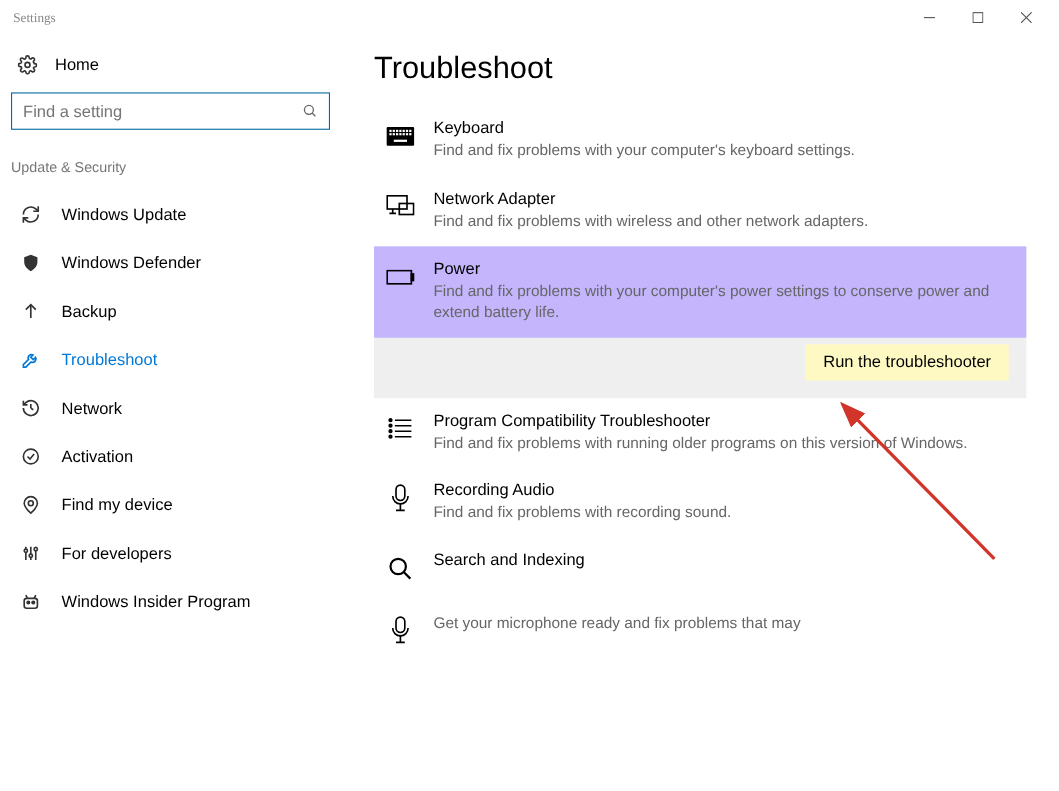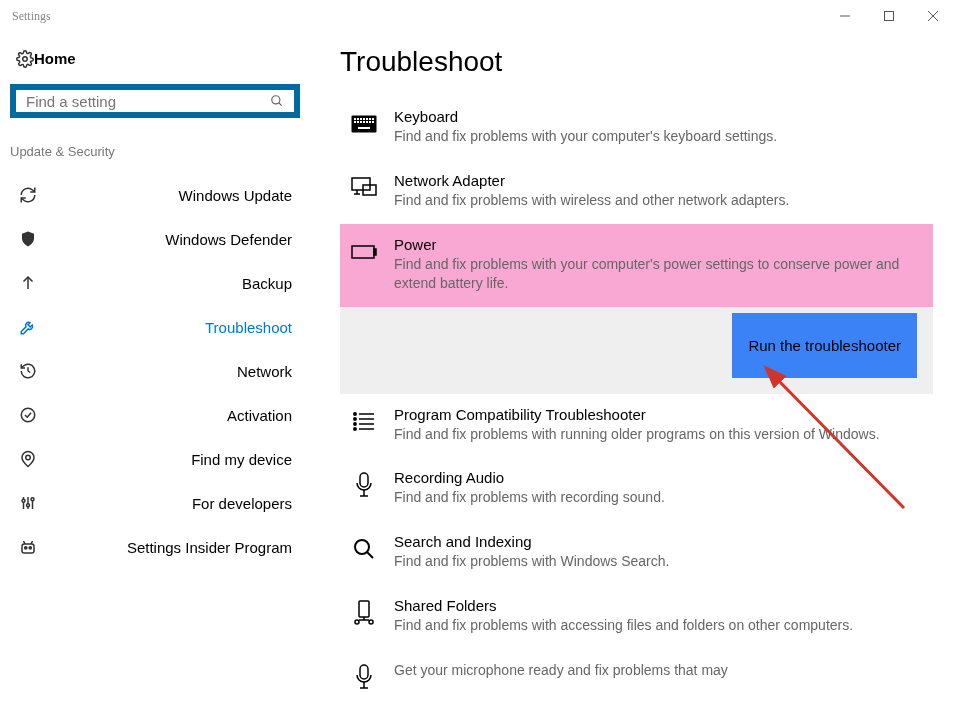--- a/index.html
+++ b/index.html
@@ -24,72 +24,70 @@
     .titlebar-title { flex: 1; padding-left: 4px; }
     .titlebar-controls { display: flex; gap: 0; }
     .titlebar-btn {
       width: 44px; height: 28px;
       display: flex; align-items: center; justify-content: center;
       color: #555;
     }
     .container { display: flex; height: calc(100% - 32px); }
     .sidebar { width: 310px; padding: 12px 10px 0 10px; display:flex; flex-direction:column; }
     .home-row {
-      display: flex; align-items: flex-start; 
+      display: flex; align-items: flex-end; gap: 16px;
       padding: 6px 6px 16px 6px;
       font-size: 15px;
-      font-weight: bold;
     }
     .search-box {
-      border: 6px solid #0369a1;
+      border: 1px solid #0369a1;
       height: 34px;
       display: flex; align-items: center;
       padding: 0 10px;
       margin: 0 0 20px 0;
       color: #666;
       font-size: 15px;
     }
     .search-box input {
       flex: 1; border: none; outline: none; font-size: 15px; color: #333; background: transparent;
     }
     .section-label {
       font-size: 13px; color: #777; padding: 6px 0 14px 0;
     }
     .nav-item {
       display: flex; align-items: center; gap: 18px;
       padding: 12px 8px;
       font-size: 15px;
       cursor: pointer;
-      justify-content: space-between;
     }
     .nav-item.active { color: #0078d7; }
     .nav-item .ico { width: 20px; height: 20px; display:flex; align-items:center; justify-content:center; }
     .main {
       flex: 1;
       padding: 14px 30px 0 30px;
       overflow-y: auto;
     }
     .page-title { font-size: 28px; font-weight: 400; margin-bottom: 18px; }
     .ts-item {
       display: flex; gap: 16px;
       padding: 12px 10px 14px 10px;
       align-items: flex-start;
     }
-    .ts-item.selected { background: #f9a8d4; }
+    .ts-item.selected { background: #c4b5fd; }
     .ts-icon { width: 28px; height: 28px; flex-shrink: 0; display:flex; align-items:center; justify-content:center; margin-top:2px;}
     .ts-text { flex: 1; }
     .ts-title { font-size: 15px; margin-bottom: 2px; }
     .ts-desc { font-size: 14px; color: #666; line-height: 1.35; }
     .ts-selected-block { background: #efefef; padding-bottom: 16px; }
     .run-btn-row { display: flex; justify-content: flex-end; padding: 6px 16px 0 0; }
     .run-btn {
-      background: #3b82f6;
+      background: #fef9c3;
       border: none;
       font-size: 15px;
-      padding: 24px 16px;
+      padding: 8px 16px;
       cursor: pointer;
     }
     .annotation-arrow {
       position: absolute;
       pointer-events: none;
     }
     svg { display: block; }
   </style>
 </head>
 <body>
@@ -229,21 +227,21 @@
     <div class="nav-item">
       <span class="ico">
         <svg width="18" height="18" viewBox="0 0 24 24" fill="none" stroke="#333" stroke-width="2">
             <rect x="4" y="8" width="16" height="12" rx="3"></rect>
             <circle cx="9" cy="13" r="1.5" fill="#333"></circle>
             <circle cx="15" cy="13" r="1.5" fill="#333"></circle>
             <line x1="8" y1="8" x2="6" y2="4"></line>
             <line x1="16" y1="8" x2="18" y2="4"></line>
           </svg>
       </span>
-      <span>Settings Insider Program</span>
+      <span>Windows Insider Program</span>
     </div>
   </div>
 
   <div class="main">
     <div class="page-title">Troubleshoot</div>
 
     <div class="ts-item">
       <div class="ts-icon">
         <svg width="26" height="18" viewBox="0 0 26 18">
             <rect x="0.5" y="0.5" width="25" height="17" fill="#000" rx="1"></rect>
@@ -342,40 +340,23 @@
 
     <div class="ts-item">
       <div class="ts-icon">
         <svg width="24" height="24" viewBox="0 0 24 24" fill="none" stroke="#000" stroke-width="2">
             <circle cx="10" cy="10" r="7"></circle>
             <line x1="21" y1="21" x2="15" y2="15"></line>
           </svg>
       </div>
       <div class="ts-text">
         <div class="ts-title">Search and Indexing</div>
-        <div class="ts-desc">Find and fix problems with Windows Search.</div>
-      </div>
-    </div>
-
-    <div class="ts-item">
-      <div class="ts-icon">
-        <svg width="22" height="26" viewBox="0 0 22 26" fill="none" stroke="#000" stroke-width="1.5">
-            <rect x="6" y="1" width="10" height="16" rx="1"></rect>
-            <circle cx="4" cy="22" r="2"></circle>
-            <circle cx="18" cy="22" r="2"></circle>
-            <line x1="11" y1="17" x2="11" y2="20"></line>
-            <line x1="6" y1="20" x2="16" y2="20"></line>
-            <line x1="4" y1="20" x2="4" y2="20"></line>
-          </svg>
-      </div>
-      <div class="ts-text">
-        <div class="ts-title">Shared Folders</div>
-        <div class="ts-desc">Find and fix problems with accessing files and folders on other computers.</div>
-      </div>
-    </div>
+      </div>
+    </div>
+
 
     <div class="ts-item">
       <div class="ts-icon">
         <svg width="20" height="26" viewBox="0 0 20 26" fill="none" stroke="#000" stroke-width="1.5">
             <rect x="6" y="1" width="8" height="14" rx="4"></rect>
             <path d="M3 11a7 7 0 0 0 14 0"></path>
             <line x1="10" y1="18" x2="10" y2="24"></line>
             <line x1="6" y1="24" x2="14" y2="24"></line>
           </svg>
       </div>

